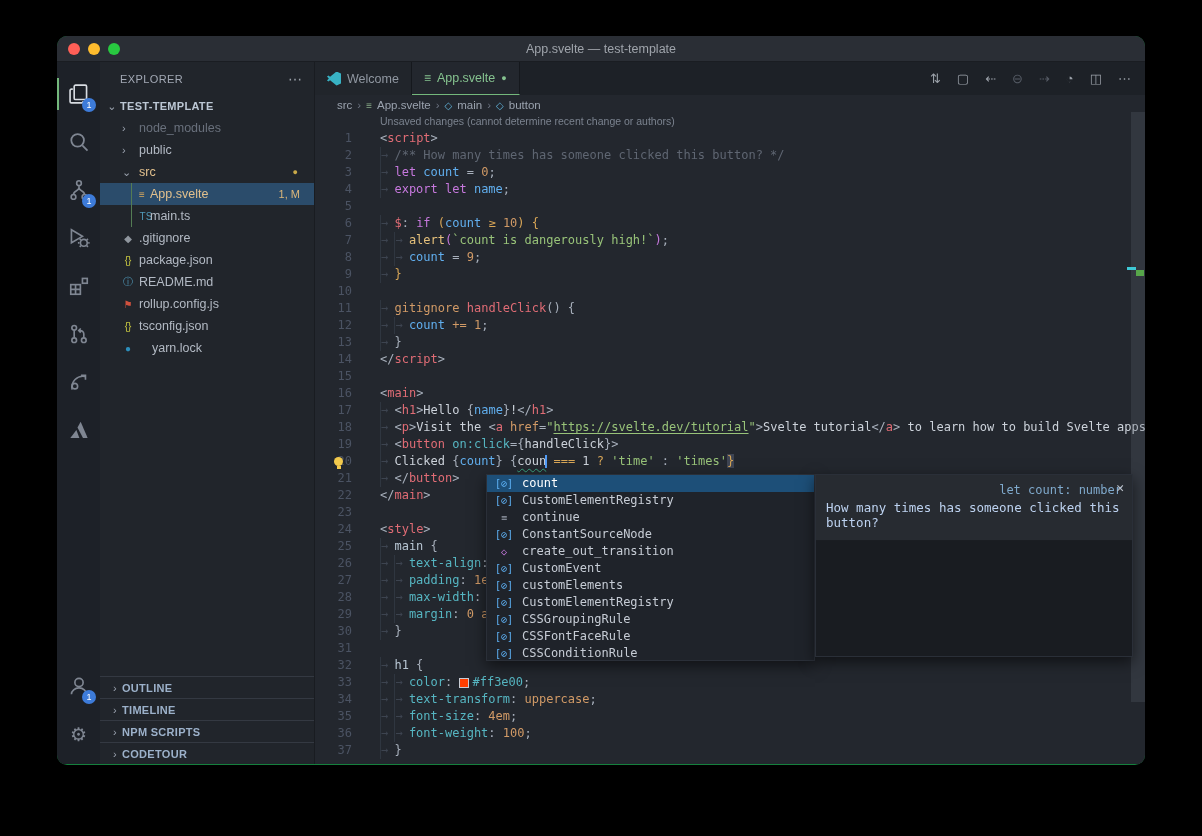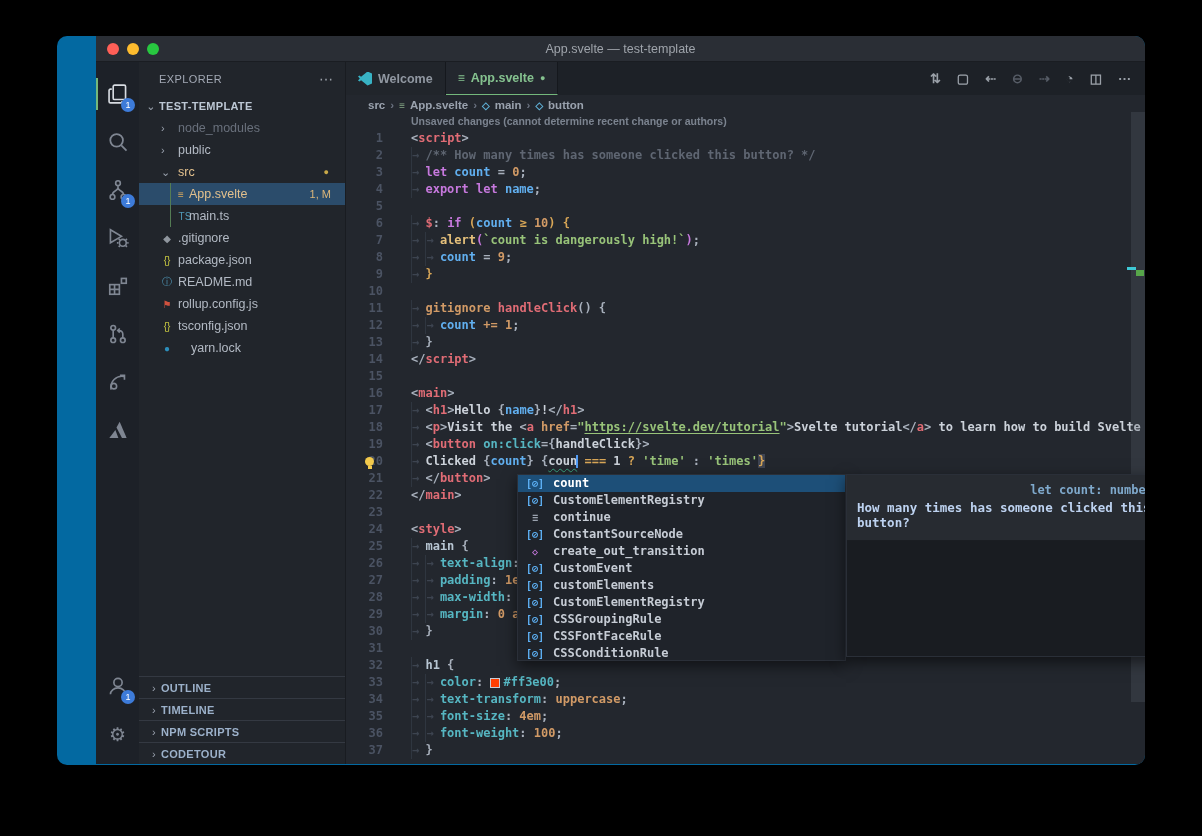--- a/index.html
+++ b/index.html
@@ -1,20 +1,20 @@
 <!DOCTYPE html>
 <html><head>
 <meta charset="utf-8">
 <style>
   * { margin:0; padding:0; box-sizing:border-box; }
   html,body { width:1202px; height:836px; background:#000; overflow:hidden;
               font-family:"Liberation Sans", sans-serif; }
   .window { position:absolute; left:57px; top:36px; width:1088px; height:729px;
-            background:#0369a1; border-radius:10px; overflow:hidden;
-            box-shadow:0 25px 70px rgba(0,0,0,.9);padding-left:39px; }
+            background:#15803d; border-radius:10px; overflow:hidden;
+            box-shadow:0 25px 70px rgba(0,0,0,.9); }
   
   .titlebar { height:26px; background:#2a2e35; display:flex; align-items:center;
               justify-content:center; position:relative; border-bottom:1px solid #1a1d22; }
   .lights { position:absolute; left:11px; top:7px; display:flex; gap:8px; }
   .light { width:12px; height:12px; border-radius:50%; }
   .title { font-size:12.5px; color:#9fa4ab; }
   
   .mainrow { display:flex; height:702px; }
   
   .activitybar { width:43px; background:#1d2128; display:flex; flex-direction:column;
@@ -45,21 +45,21 @@
   .file-row .ficon { position:absolute; font-size:10px; width:16px; text-align:center; }
   .file-row .flabel { position:absolute; white-space:nowrap; }
   .file-row .rbadge { position:absolute; right:14px; font-size:11px; color:#dcb67a; }
   .file-row .rdot { position:absolute; right:16px; font-size:9px; color:#c9a949; }
   .child-guide { position:absolute; left:31px; top:0; bottom:0; width:1px; background:#547c54; }
   .sb-sections { position:absolute; left:0; right:0; bottom:0; }
   .sb-section { height:22px; border-top:1px solid #343942; display:flex; align-items:center;
                 font-weight:bold; font-size:11px; color:#9cb1ca; letter-spacing:.3px; cursor:pointer; }
   .sb-section .chev { width:14px; margin-left:8px; color:#9aa2ae; font-weight:normal; text-align:center; }
   
-  .editor { width:830px; position:relative; background:#23272e;font-weight:bold; }
+  .editor { width:830px; position:relative; background:#23272e; }
   .tabbar { height:33px; background:#1d2127; display:flex; align-items:stretch; }
   .tab { display:flex; align-items:center; gap:6px; padding:0 12px; font-size:12.5px;
          color:#9097a1; background:#21252b; border-right:1px solid #15181d; cursor:pointer; }
   .tab.active { background:#23272e; color:#85c28f; border-bottom:1px solid #74b87c; }
   .vscode-logo { width:14px; height:14px; background:#38b2c4; display:inline-block;
     clip-path:polygon(68% 0,100% 14%,100% 86%,68% 100%,22% 62%,10% 72%,0 64%,13% 50%,0 36%,10% 28%,22% 38%); }
   .svelte-glyph { font-size:12px; color:#d9a85c; }
   .tab.active .svelte-glyph { color:#85c28f; }
   .dirty-dot { font-size:9px; }
   .tab-actions { margin-left:auto; display:flex; align-items:center; gap:16px; padding-right:14px;

